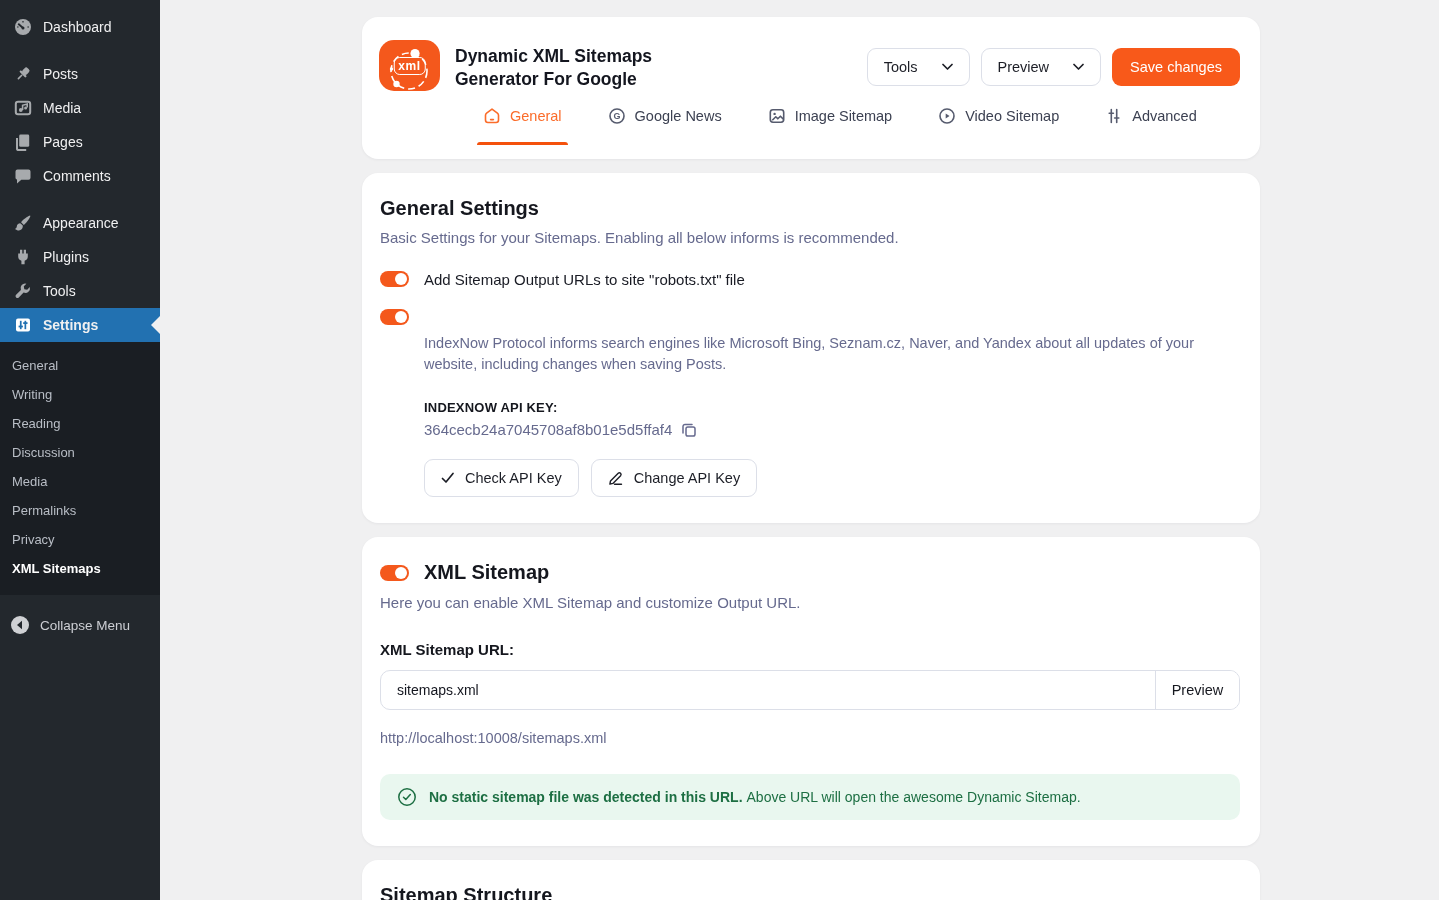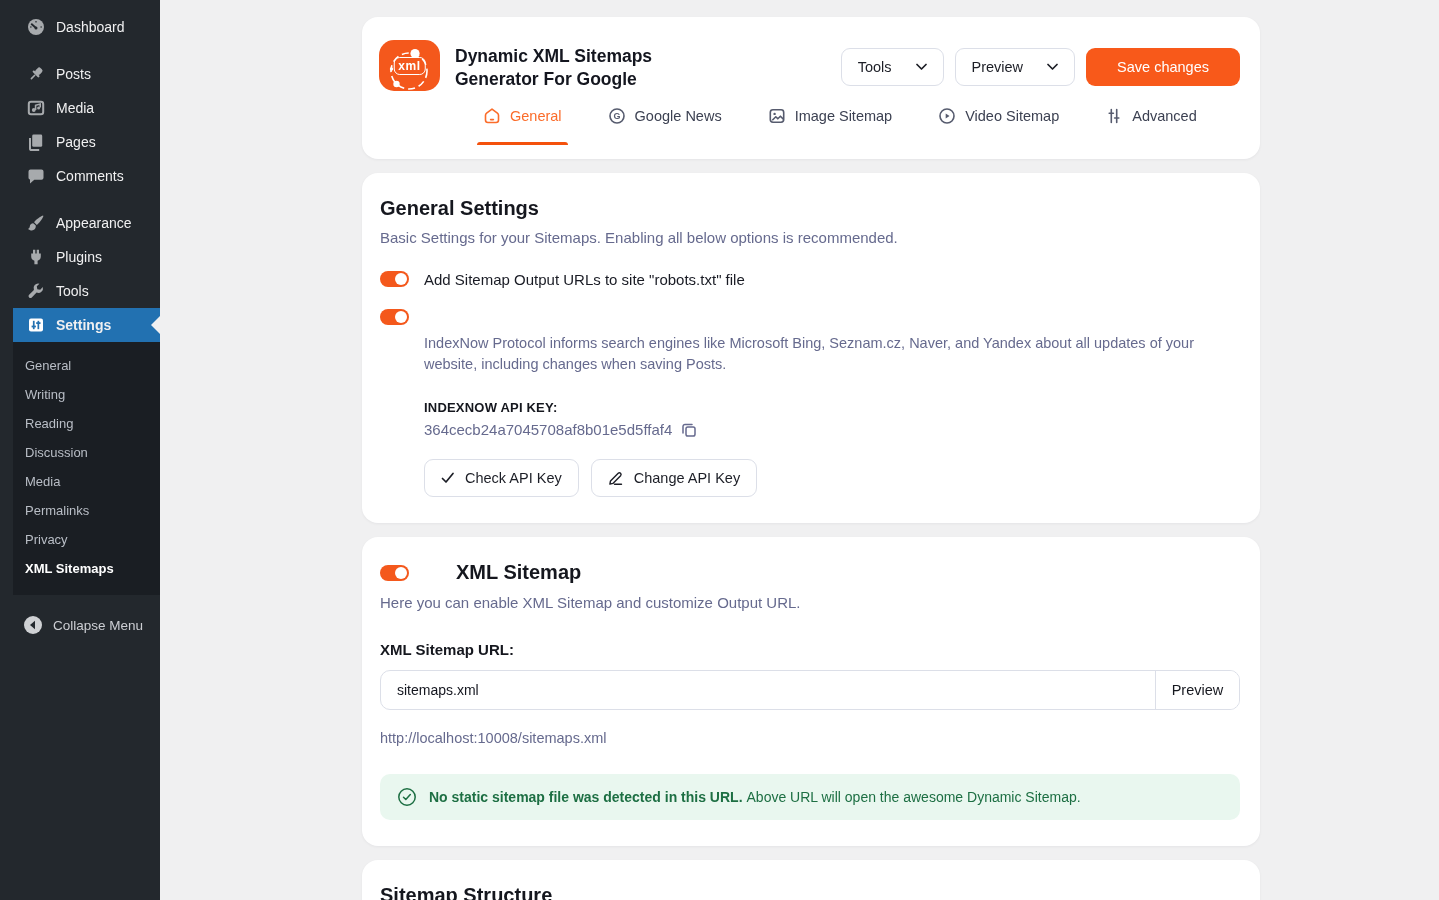--- a/index.html
+++ b/index.html
@@ -7,21 +7,21 @@
   body {
     font-family: "Liberation Sans", sans-serif;
     background:#f0f0f1;
     display:flex;
     color:#16181f;
   }
   
   #sidebar {
     width:160px; min-width:160px; height:900px;
     background:#23282d; color:#f0f0f1; padding-top:10px;
-    font-size:14px; display:flex; flex-direction:column;padding-left:13px;
+    font-size:14px; display:flex; flex-direction:column;
   }
   .menu-item {
     display:flex; align-items:center; gap:10px;
     padding:7px 8px 7px 13px; position:relative; cursor:pointer;
   }
   .menu-item .mi-icon { width:20px; height:20px; flex:none; display:flex; }
   .menu-sep { height:13px; }
   .menu-item.active { background:#2271b1; font-weight:600; }
   .menu-item.active::after {
     content:""; position:absolute; right:0; top:50%; transform:translateY(-50%);
@@ -60,21 +60,21 @@
     font-size:17.5px; font-weight:700; color:#14161f; line-height:1.33;
   }
   .header-actions { margin-left:auto; display:flex; gap:11px; align-items:center; padding-top:8px; }
   .btn-outline {
     display:flex; align-items:center; gap:24px; padding:10px 16px;
     border:1px solid #dcdfe8; border-radius:9px; background:#fff;
     font-size:14.5px; color:#1c1e26; cursor:pointer; font-family:inherit;
   }
   .btn-primary {
     background:#f8591a; color:#fff; border:none; border-radius:9px;
-    padding:11px 31px; font-size:14.5px; cursor:pointer; font-family:inherit;
+    padding:11px 18px; font-size:14.5px; cursor:pointer; font-family:inherit;
   }
   .tabs { display:flex; gap:46px; margin-left:104px; margin-top:15px; }
   .tab {
     display:flex; gap:9px; align-items:center; font-size:14.5px; color:#3c4152;
     padding-bottom:20px; position:relative; cursor:pointer;
   }
   .tab .tab-icon { display:flex; }
   .tab.active { color:#fb6c2a; }
   .tab.active::after {
     content:""; position:absolute; left:-6px; right:-6px; bottom:0; height:3px;
@@ -322,21 +322,21 @@
                 <path d="M6.3 2.6 v12.8 M11.7 2.6 v12.8 M4.2 6.3 h4.2 M9.6 11 h4.2" fill="none" stroke="#565b6e" stroke-width="1.6" stroke-linecap="round"></path>
               </svg>
           </span>
           <span>Advanced</span>
         </div>
       </div>
     </div>
 
     <div class="card section">
       <h2>General Settings</h2>
-      <div class="muted">Basic Settings for your Sitemaps. Enabling all below options is recommended.</div>
+      <div class="muted">Basic Settings for your Sitemaps. Enabling all below informs is recommended.</div>
 
       <div class="toggle-row">
         <span class="toggle"></span>
         <span class="toggle-label">Add Sitemap Output URLs to site "robots.txt" file</span>
       </div>
 
       <div class="toggle-row">
         <span class="toggle"></span>
       </div>
       <div class="muted desc indent">IndexNow Protocol informs search engines like Microsoft Bing, Seznam.cz, Naver, and Yandex about all updates of your website, including changes when saving Posts.</div>
@@ -369,21 +369,21 @@
               </svg>
           </span>
           <span>Change API Key</span>
         </button>
       </div>
     </div>
 
     <div class="card section">
       <div class="xml-title-row">
         <span class="toggle"></span>
-        <h2 style="margin-bottom:0;margin-left:32px;">XML Sitemap</h2>
+        <h2 style="margin-bottom:0;">XML Sitemap</h2>
       </div>
       <div class="muted" style="margin-top:8px;">Here you can enable XML Sitemap and customize Output URL.</div>
 
       <div class="url-label">XML Sitemap URL:</div>
       <div class="url-input-wrap">
         <input type="text" value="sitemaps.xml" style="">
         <button class="url-preview-btn">Preview</button>
       </div>
       <a class="full-url" href="#">http://localhost:10008/sitemaps.xml</a>
 

